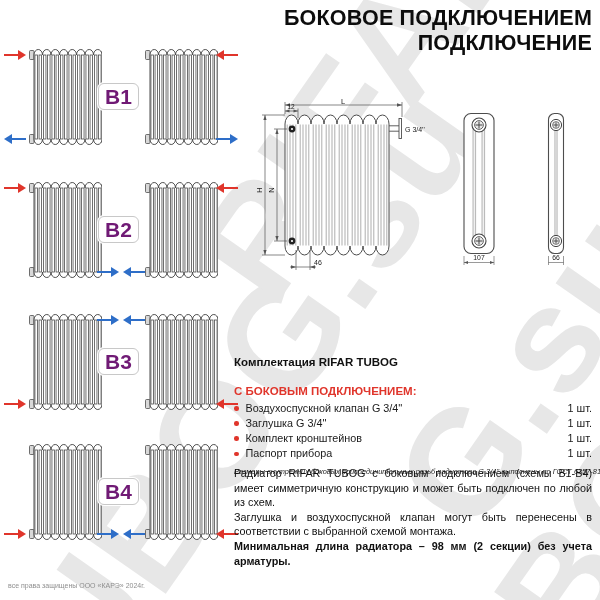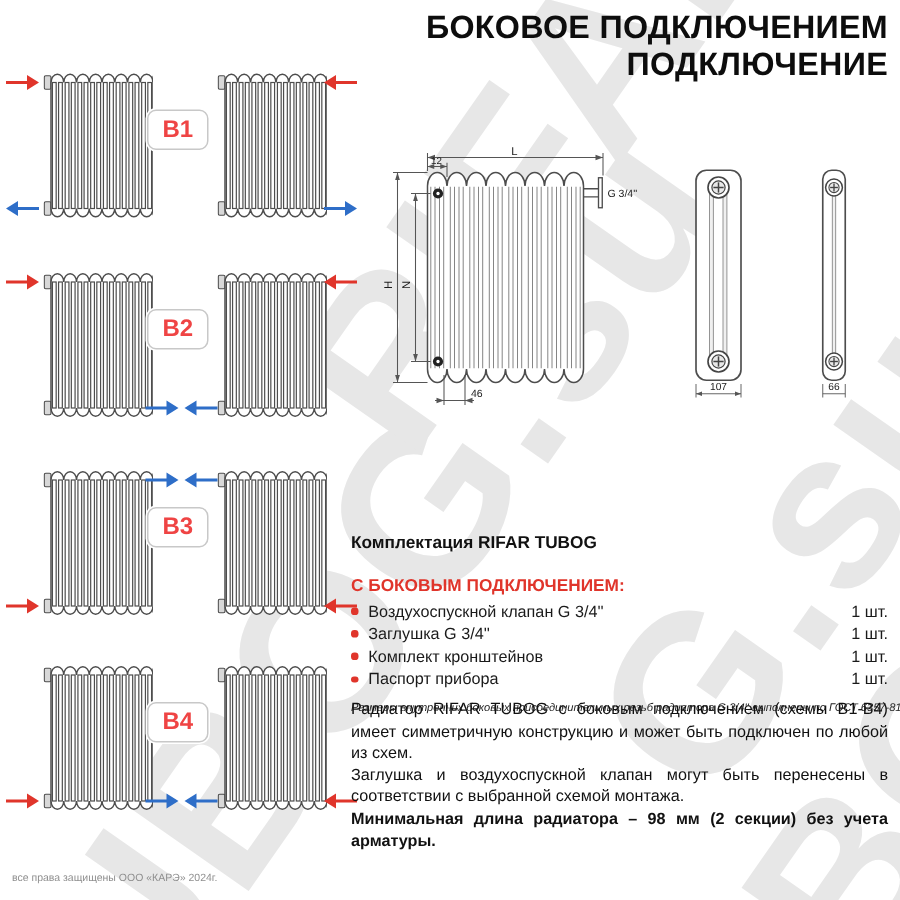--- a/index.html
+++ b/index.html
@@ -16,24 +16,24 @@
   #wm-3{left:520px;top:860px;}
   #wm-4{left:360px;top:460px;}
   
   .title{top:6px;right:8px;text-align:right;font-size:21.5px;font-weight:800;
          line-height:1.14;color:#0d0d0d;letter-spacing:.2px;}
   
   .scheme{position:absolute;left:4px;width:240px;height:100px;z-index:1;}
   #scheme-0{top:47px;} #scheme-1{top:180px;} #scheme-2{top:312px;} #scheme-3{top:442px;}
   .rad{position:absolute;top:0;width:78px;height:100px;}
   .rad-l{left:20px;} .rad-r{left:136px;}
-  .scheme-label{position:absolute;left:94px;top:26px;width:39px;height:25px;
+  .scheme-label{position:absolute;left:94px;top:36px;width:39px;height:25px;
       background:#fff;border:1.5px solid #c8c8c8;border-radius:6px;
       display:flex;align-items:center;justify-content:center;
-      font-weight:800;font-size:16px;color:#ef4444;box-shadow:0 0 0 1px #fff;}
+      font-weight:800;font-size:21px;color:#701a75;box-shadow:0 0 0 1px #fff;}
   
   .arrow{position:absolute;width:22px;height:10px;color:#e0352b;}
   .arrow.blue{color:#2e6ec8;}
   .arrow .shaft{position:absolute;top:3.8px;height:2.5px;width:15px;background:currentColor;}
   .arrow .head{position:absolute;top:0;width:0;height:0;border-top:5px solid transparent;border-bottom:5px solid transparent;}
   .arrow.right .shaft{left:0;}
   .arrow.right .head{left:14px;border-left:8px solid currentColor;}
   .arrow.left  .shaft{left:7px;}
   .arrow.left  .head{left:0;border-right:8px solid currentColor;}
   

